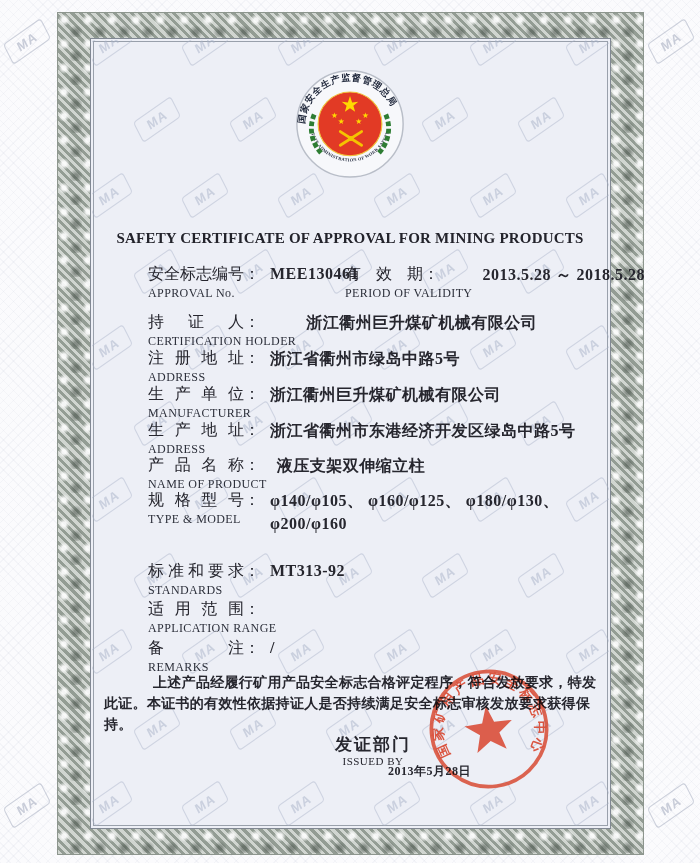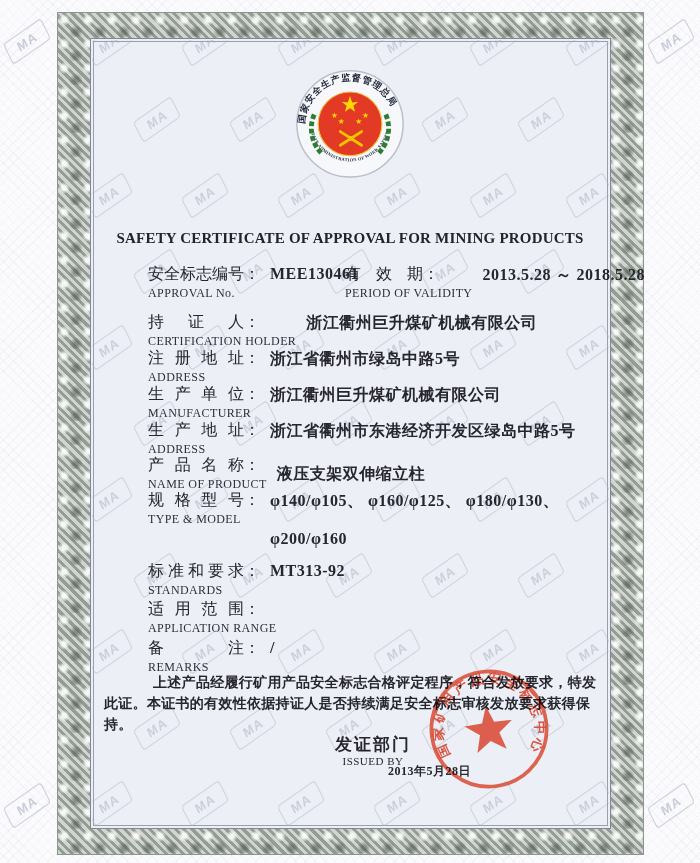--- a/index.html
+++ b/index.html
@@ -42,21 +42,21 @@
   .subtitle{position:absolute;top:230px;left:0;right:0;text-align:center;
     font-size:15px;font-weight:700;letter-spacing:.2px;color:#23232b;}
   
   .row{position:absolute;left:148px;display:flex;align-items:flex-start;}
   .labcol{display:flex;flex-direction:column;flex:0 0 auto;}
   .flabel{display:flex;font-size:16px;font-weight:400;white-space:nowrap;}
   .flabel .jt{display:inline-block;width:96px;text-align:justify;text-align-last:justify;}
   .flabel .jt.narrow{width:78px;}
   .sub{font-size:12px;letter-spacing:.4px;color:#2c2f3a;margin-top:1px;font-family:"Liberation Serif",serif;white-space:nowrap;}
   .val{font-size:16px;font-weight:600;letter-spacing:.5px;margin-left:10px;white-space:nowrap;padding-top:1px;}
-  .val .l2{margin-top:18px;}
+  .val .l2{margin-top:3px;}
   .statement{position:absolute;top:672px;left:104px;width:494px;
     font-size:14px;font-weight:600;line-height:21px;letter-spacing:.3px;text-indent:49px;}
   .issued-cn{position:absolute;top:733px;left:300px;width:146px;text-align:center;
     font-size:17px;font-weight:700;letter-spacing:2px;}
   .issued-en{position:absolute;top:755px;left:300px;width:146px;text-align:center;
     font-size:11px;letter-spacing:.5px;}
   .issue-date{position:absolute;top:763px;left:388px;font-size:12px;font-weight:600;letter-spacing:.5px;}
   .emblem{position:absolute;top:64px;left:292px;}
   .seal{position:absolute;top:664px;left:424px;opacity:.9;mix-blend-mode:multiply;}
 </style>
@@ -216,21 +216,21 @@
     <div class="row" style="top:420px;">
       <div class="labcol">
         <div class="flabel">
             <span class="jt">生产地址</span>
             <span>：</span>
           </div>
         <div class="sub">ADDRESS</div>
       </div>
       <div class="val">浙江省衢州市东港经济开发区绿岛中路5号</div>
     </div>
-    <div class="row" style="top:455px;align-items:center;">
+    <div class="row" style="top:455px;">
       <div class="labcol">
         <div class="flabel">
             <span class="jt">产品名称</span>
             <span>：</span>
           </div>
         <div class="sub">NAME OF PRODUCT</div>
       </div>
       <div class="val">液压支架双伸缩立柱</div>
     </div>
     <div class="row" style="top:490px;">

